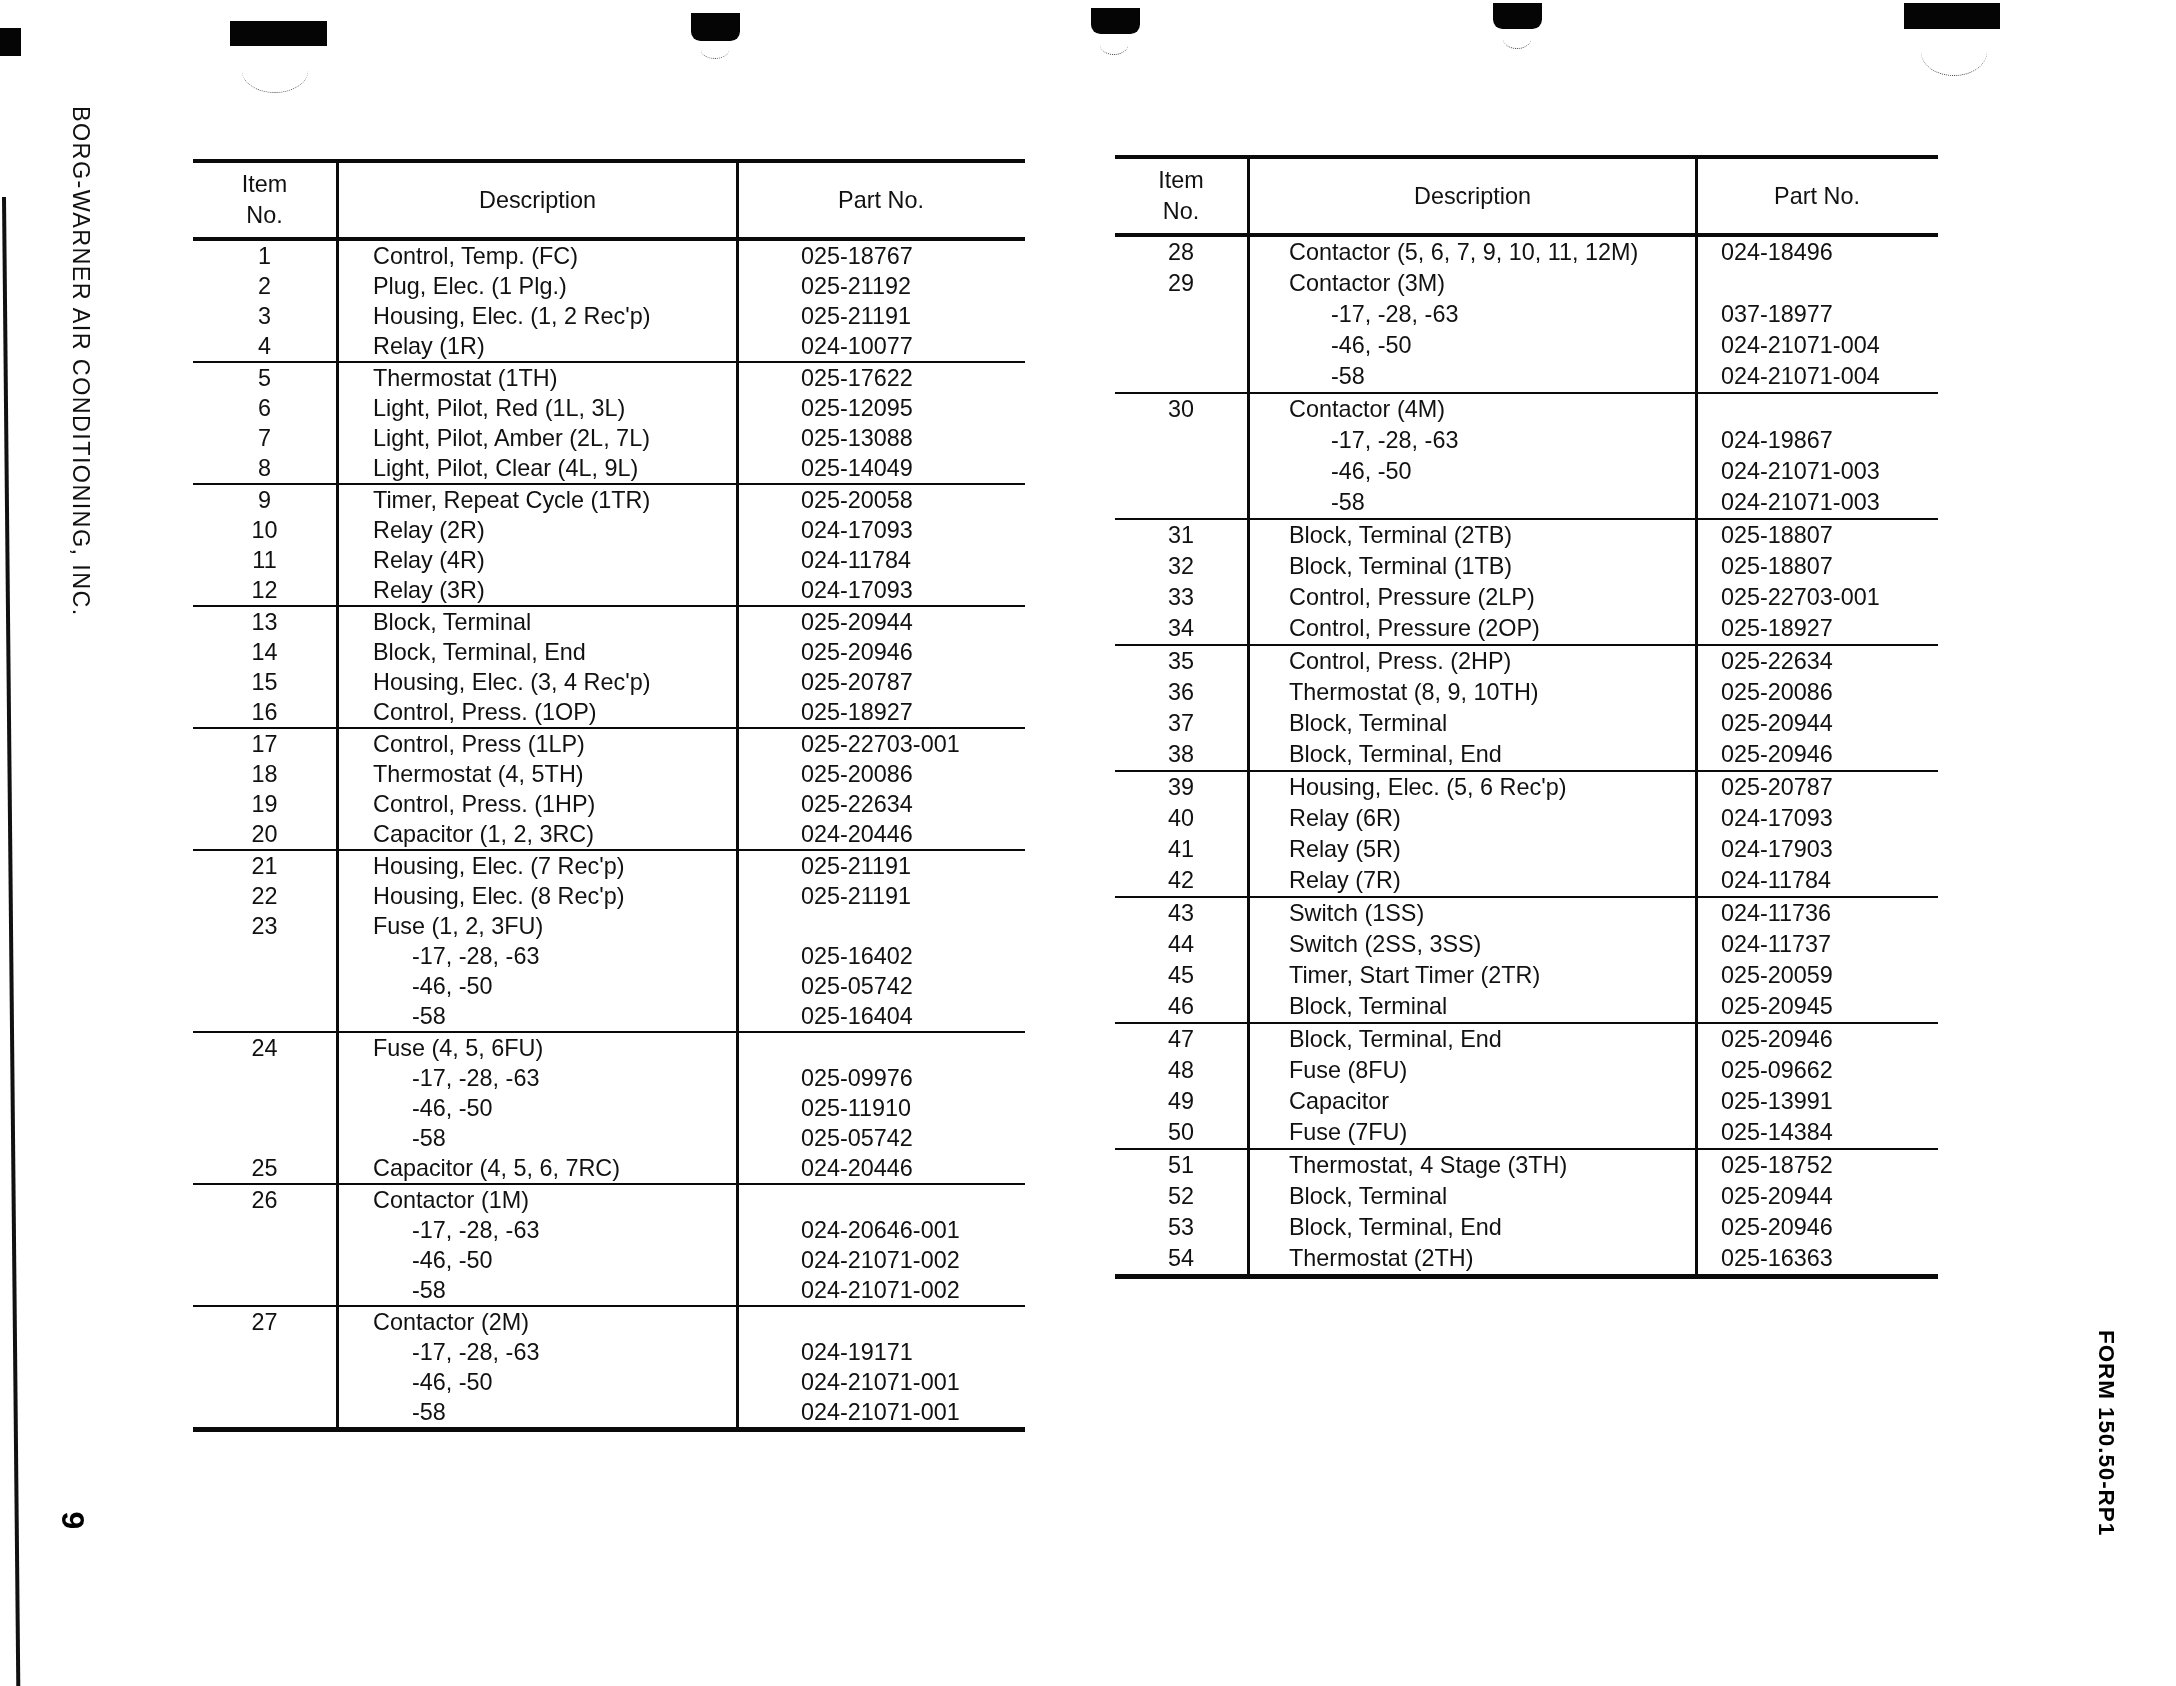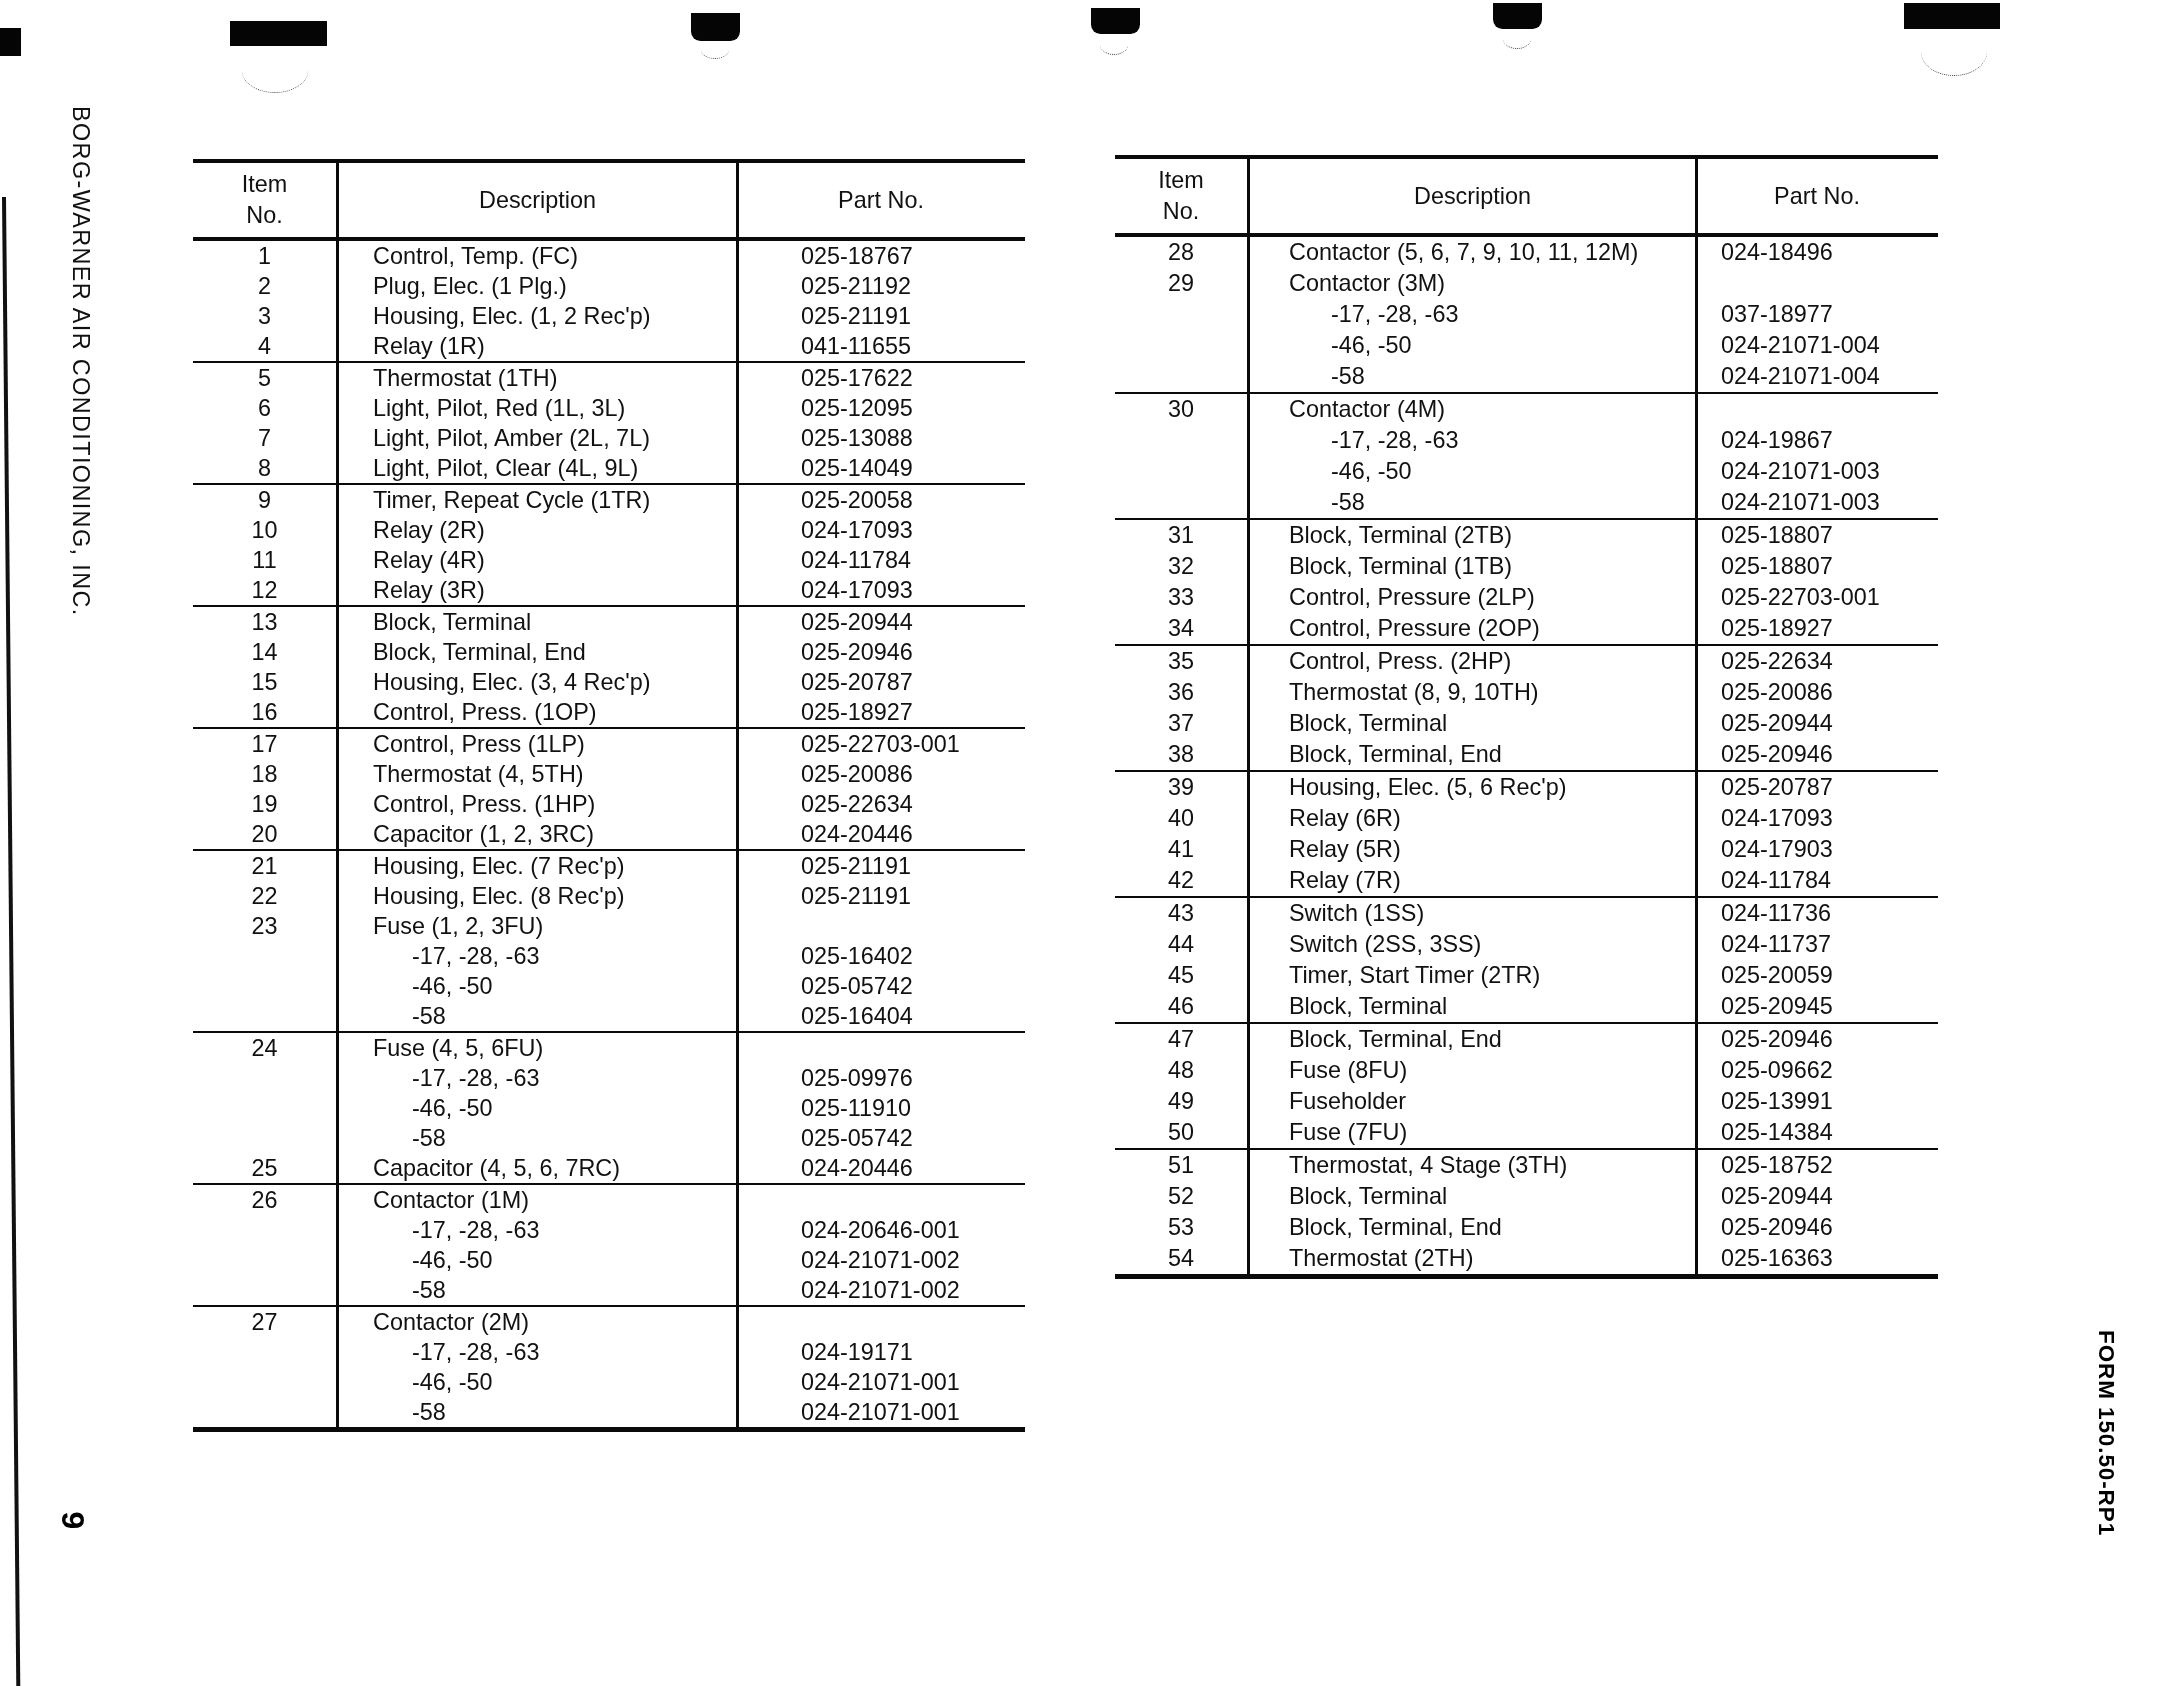--- a/index.html
+++ b/index.html
@@ -91,21 +91,21 @@
         <div class="col-desc" style="width: 397px;">
           <div class="line">Control, Temp. (FC)</div>
           <div class="line">Plug, Elec. (1 Plg.)</div>
           <div class="line">Housing, Elec. (1, 2 Rec'p)</div>
           <div class="line">Relay (1R)</div>
         </div>
         <div class="col-part" style="width: 284px;">
           <div class="line">025-18767</div>
           <div class="line">025-21192</div>
           <div class="line">025-21191</div>
-          <div class="line">041-11655</div>
+          <div class="line">024-10077</div>
         </div>
       </div>
       <div class="group">
         <div class="col-item" style="width: 143px;">
           <div class="line">5</div>
           <div class="line">6</div>
           <div class="line">7</div>
           <div class="line">8</div>
         </div>
         <div class="col-desc" style="width: 397px;">
@@ -408,21 +408,21 @@
       <div class="group">
         <div class="col-item" style="width: 132px;">
           <div class="line">47</div>
           <div class="line">48</div>
           <div class="line">49</div>
           <div class="line">50</div>
         </div>
         <div class="col-desc" style="width: 445px;">
           <div class="line">Block, Terminal, End</div>
           <div class="line">Fuse (8FU)</div>
-          <div class="line">Fuseholder</div>
+          <div class="line">Capacitor</div>
           <div class="line">Fuse (7FU)</div>
         </div>
         <div class="col-part" style="width: 238px;">
           <div class="line">025-20946</div>
           <div class="line">025-09662</div>
           <div class="line">025-13991</div>
           <div class="line">025-14384</div>
         </div>
       </div>
       <div class="group last">

